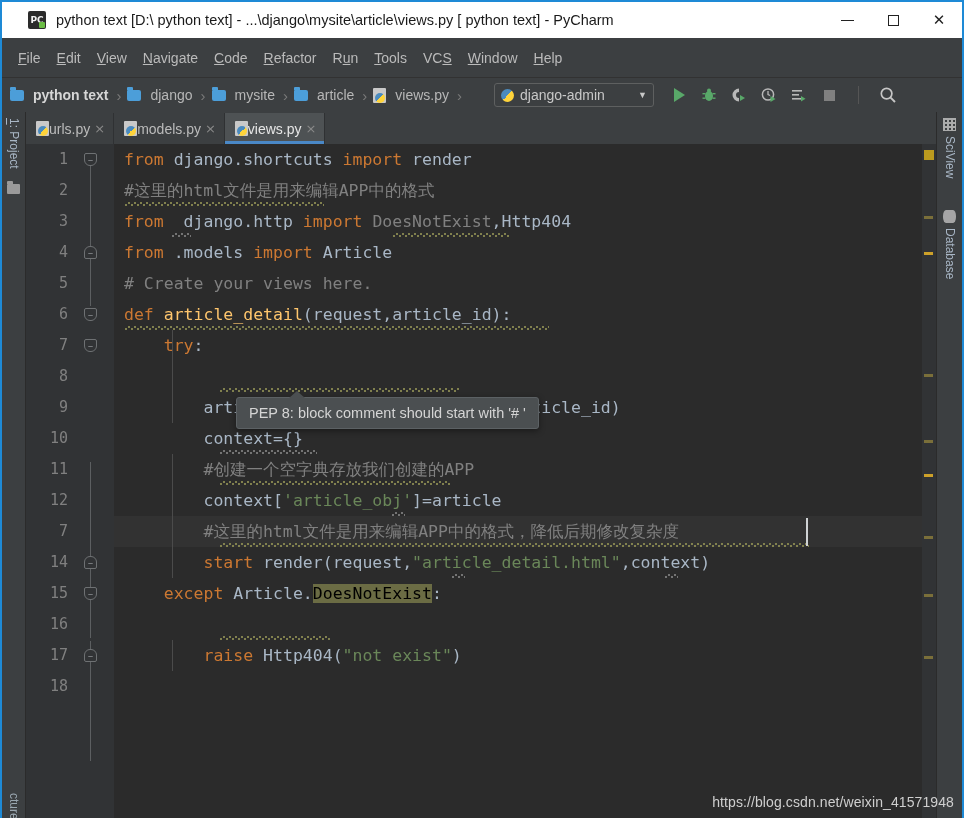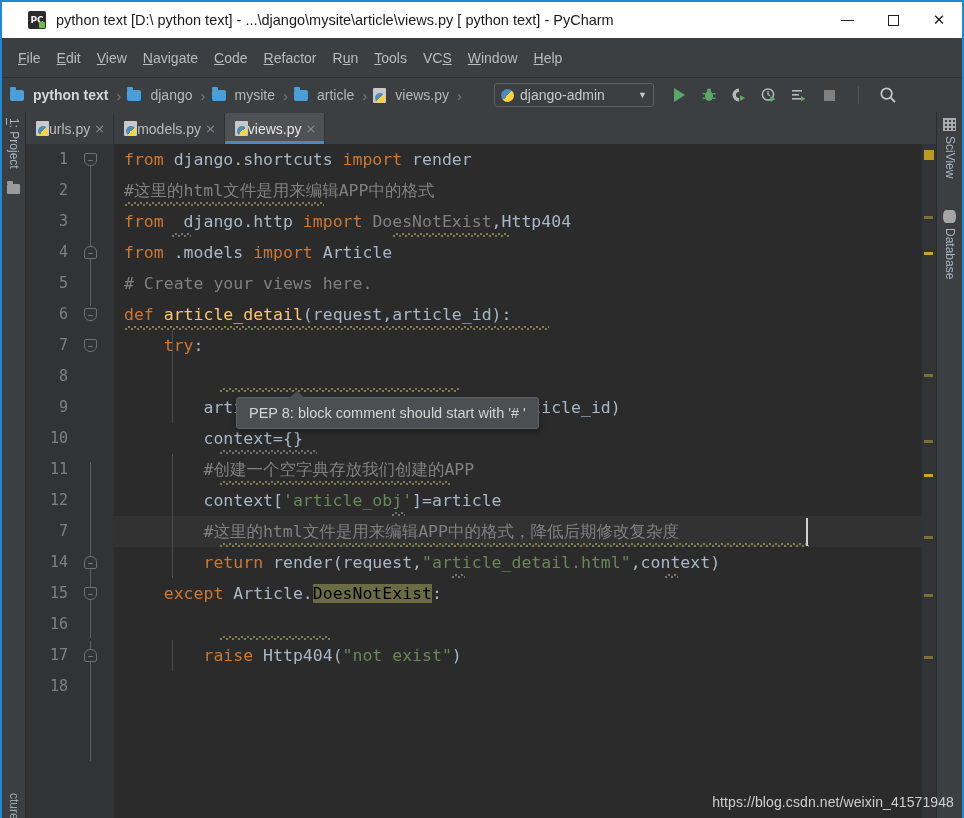--- a/index.html
+++ b/index.html
@@ -449,21 +449,21 @@
           <div class="cline" style="top:310px;"><span class="txt">        </span><span class="cmt">#创建一个空字典存放我们创建的APP</span></div>
           <div class="squig" style="left:105px;top:337px;width:232px;"></div>
 
           <div class="cline" style="top:341px;"><span class="txt">        context[</span><span class="str">'article_obj'</span><span class="txt">]=article</span></div>
           <div class="squig w" style="left:277px;top:368px;width:14px;"></div>
 
           <div class="cline" style="top:372px;"><span class="txt">        </span><span class="cmt">#这里的html文件是用来编辑APP中的格式，降低后期修改复杂度</span></div>
           <div class="squig" style="left:105px;top:399px;width:590px;"></div>
           <div class="caret-bar" style="left:692px;top:374px;height:28px;"></div>
 
-          <div class="cline" style="top:403px;"><span class="txt">        </span><span class="kw">return</span><span class="txt"> render(request,</span><span class="str">"article_detail.html"</span><span class="txt">,context)</span></div>
+          <div class="cline" style="top:403px;"><span class="txt">        </span><span class="kw">start</span><span class="txt"> render(request,</span><span class="str">"article_detail.html"</span><span class="txt">,context)</span></div>
           <div class="squig w" style="left:337px;top:430px;width:14px;"></div>
           <div class="squig w" style="left:550px;top:430px;width:14px;"></div>
 
           <div class="cline" style="top:434px;"><span class="txt">    </span><span class="kw">except</span><span class="txt"> Article.</span><span class="hl">DoesNotExist</span><span class="txt">:</span></div>
 
           <div class="squig" style="left:105px;top:492px;width:112px;"></div>
 
           <div class="cline" style="top:496px;"><span class="txt">        </span><span class="kw">raise</span><span class="txt"> Http404(</span><span class="str">"not exist"</span><span class="txt">)</span></div>
 
           <div class="cline" style="top:527px;"></div>

